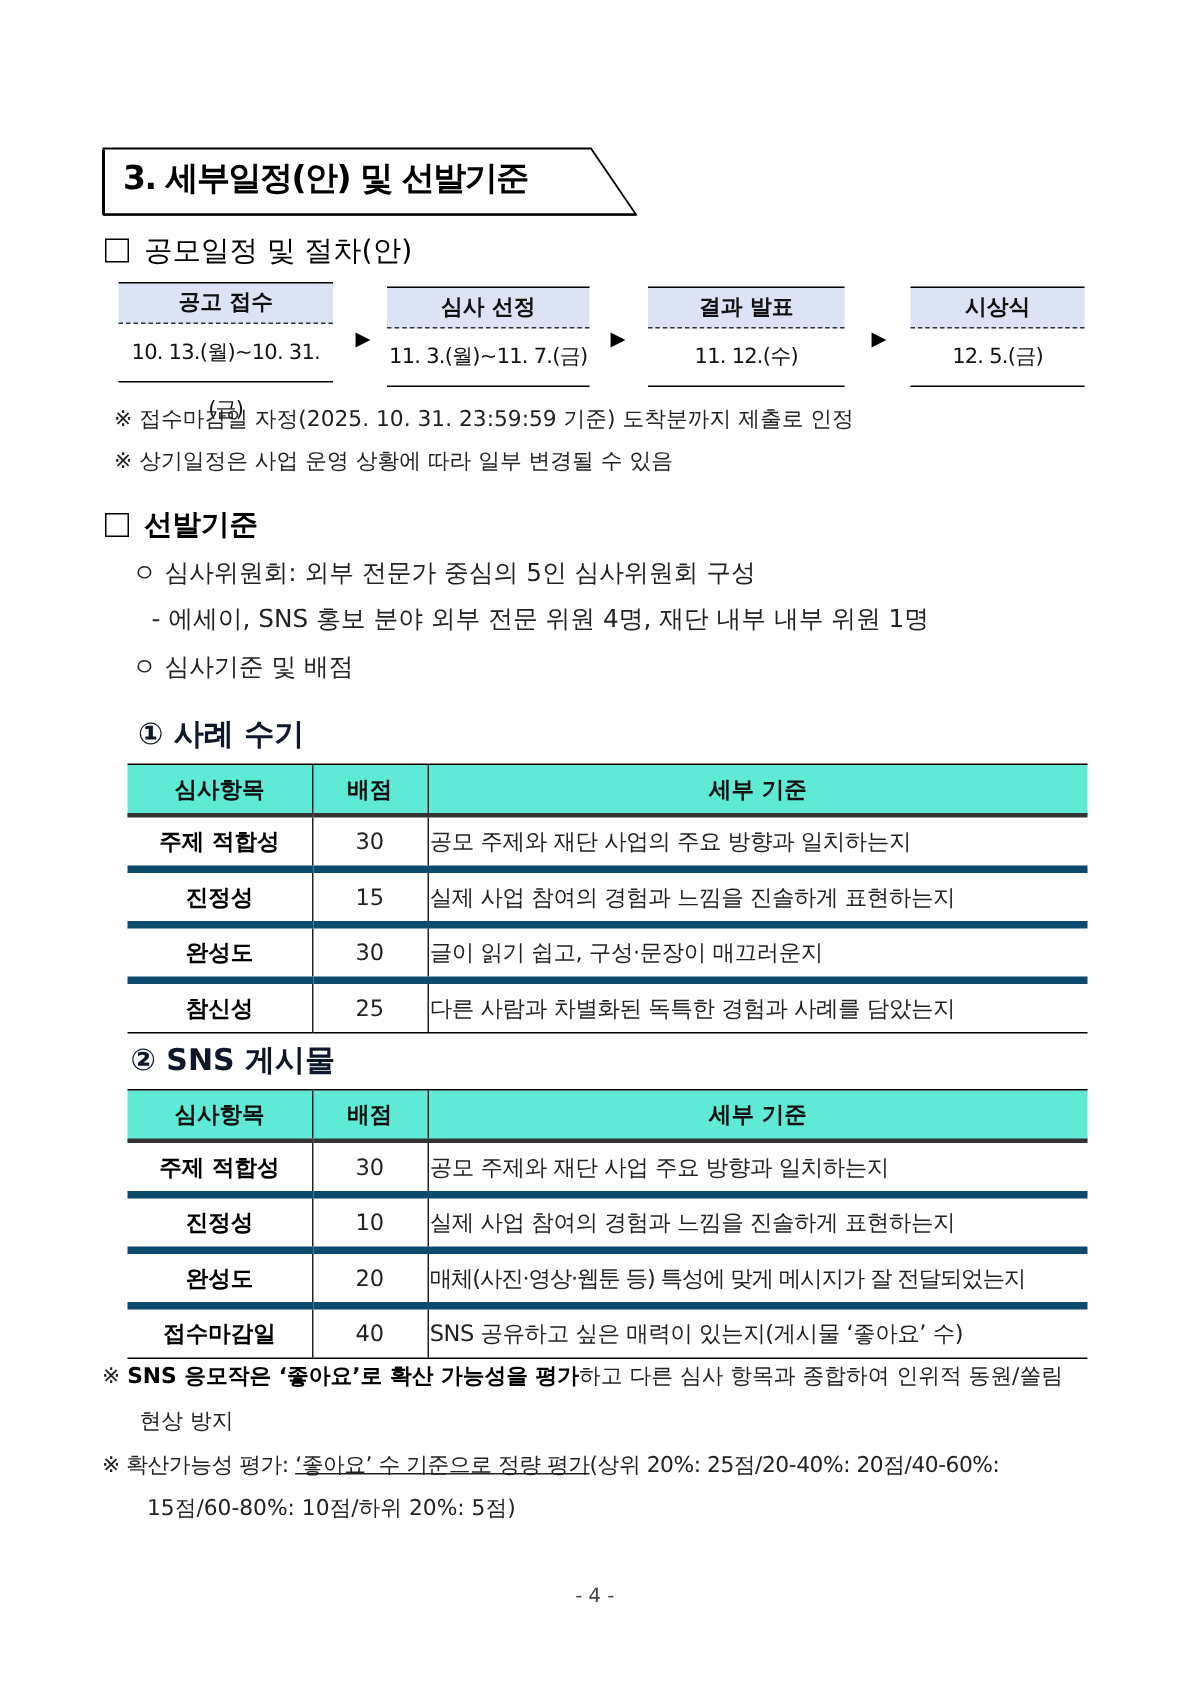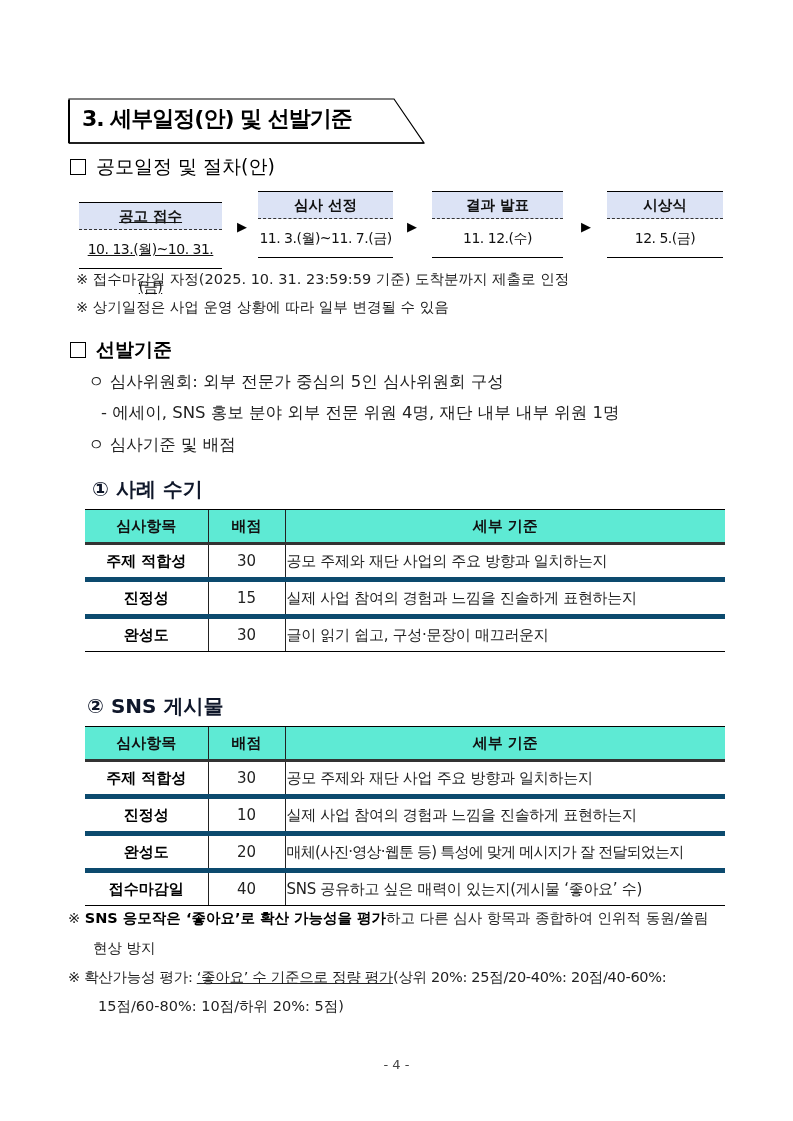--- a/index.html
+++ b/index.html
@@ -84,21 +84,21 @@
     <line x1="1" y1="2" x2="1" y2="45" stroke="#000" stroke-width="2"></line>
   </svg>
   <span class="txt">3. 세부일정(안) 및 선발기준</span>
 </div>
 
 <div class="abs heading" style="left:70px; top:154px;">
   <span class="box"></span>
   <span>공모일정 및 절차(안)</span>
 </div>
 
-<div class="abs step" style="left:79px; top:202px; width:143px;text-decoration:underline;">
+<div class="abs step" style="left:79px; top:188px; width:143px;">
   <div class="hd">공고 접수</div>
   <div class="bd">10. 13.(월)~10. 31.(금)</div>
 </div>
 <div class="abs arrow" style="left:237px; top:219px;">▶</div>
 
 <div class="abs step" style="left:258px; top:191px; width:135px;">
   <div class="hd">심사 선정</div>
   <div class="bd">11. 3.(월)~11. 7.(금)</div>
 </div>
 <div class="abs arrow" style="left:407px; top:219px;">▶</div>
@@ -149,20 +149,25 @@
     <tr>
       <td class="item">진정성</td>
       <td>15</td>
       <td class="desc">실제 사업 참여의 경험과 느낌을 진솔하게 표현하는지</td>
     </tr>
     <tr>
       <td class="item">완성도</td>
       <td>30</td>
       <td class="desc">글이 읽기 쉽고, 구성·문장이 매끄러운지</td>
     </tr>
+    <tr>
+      <td class="item">참신성</td>
+      <td>25</td>
+      <td class="desc">다른 사람과 차별화된 독특한 경험과 사례를 담았는지</td>
+    </tr>
   </tbody>
 </table>
 
 <div class="abs sub-head" style="left:87px; top:693px;">② SNS 게시물</div>
 <table class="crit" style="top:726px;">
   <colgroup>
       <col class="c1">
       <col class="c2">
       <col>
     </colgroup>

